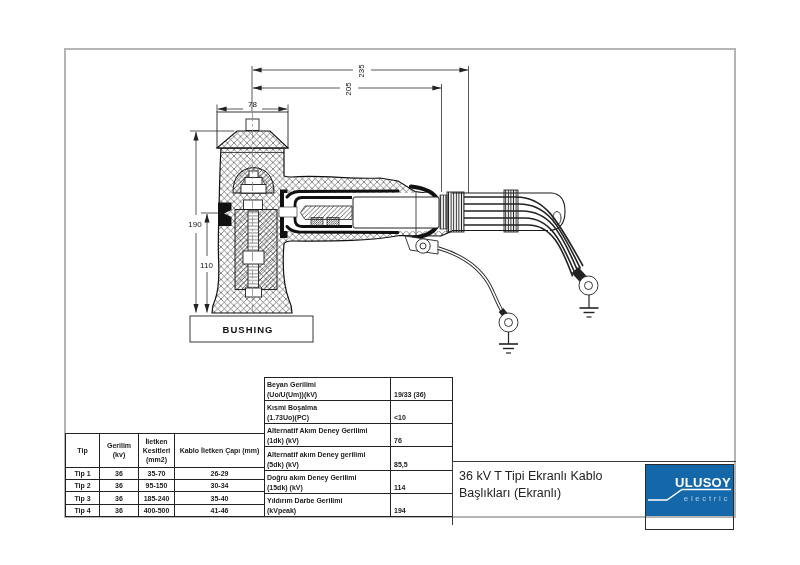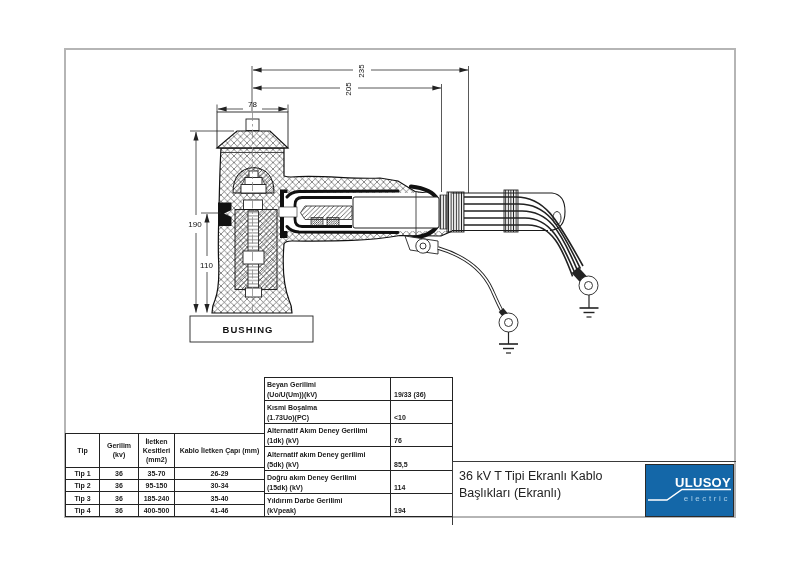--- a/index.html
+++ b/index.html
@@ -35,21 +35,21 @@
               font-size:7px;font-weight:bold;}
   .spec-table td{border:1px solid #222;padding:0 0 0 2px;vertical-align:bottom;line-height:10px;}
   .spec-table{border:1.5px solid #111;}
   .spec-table tr{height:23px;}
   .spec-table .val{padding-left:3px;}
 
   .title-sep{position:absolute;left:452px;top:461px;width:284px;height:64px;
              border-top:1.2px solid #3a3a3a;border-left:1.2px solid #3a3a3a;box-sizing:border-box;}
   .title-text{position:absolute;left:6px;top:6px;font-size:12.5px;line-height:17px;color:#222;}
 
-  .logo{position:absolute;left:645px;top:464px;width:89px;height:53px;border:1px solid #2a2a2a;
+  .logo{position:absolute;left:645px;top:464px;width:89px;height:66px;border:1px solid #2a2a2a;
         box-sizing:border-box;}
 </style>
 </head>
 <body>
 
 <div class="page">
 
   <div class="frame"></div>
 
   <svg class="drawing" width="800" height="565" viewBox="0 0 800 565">

